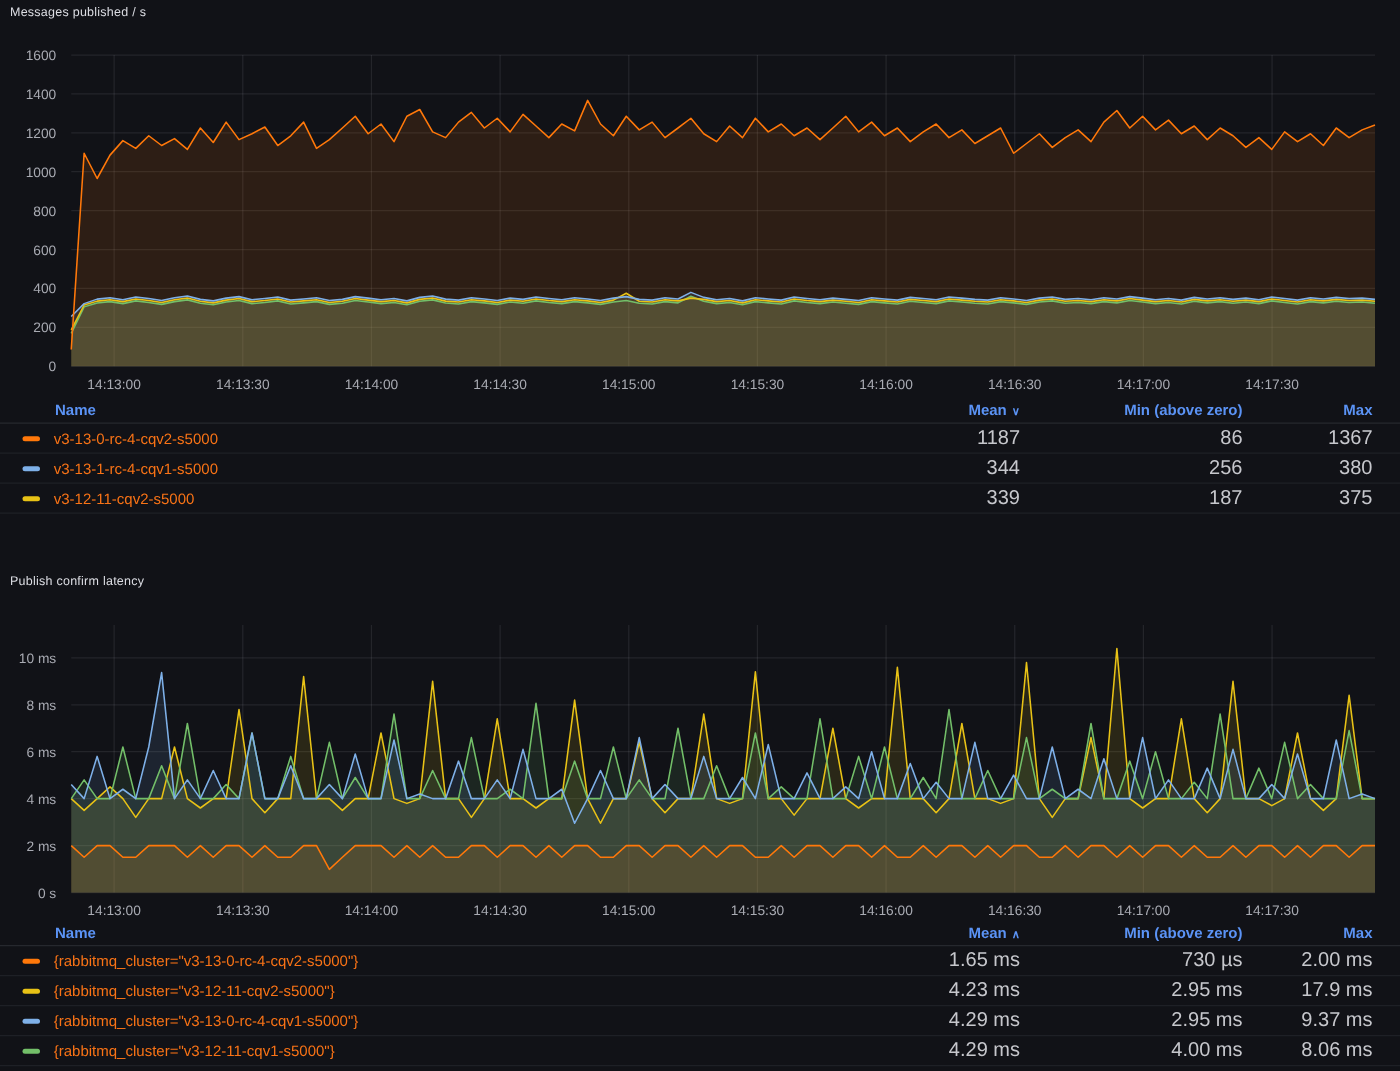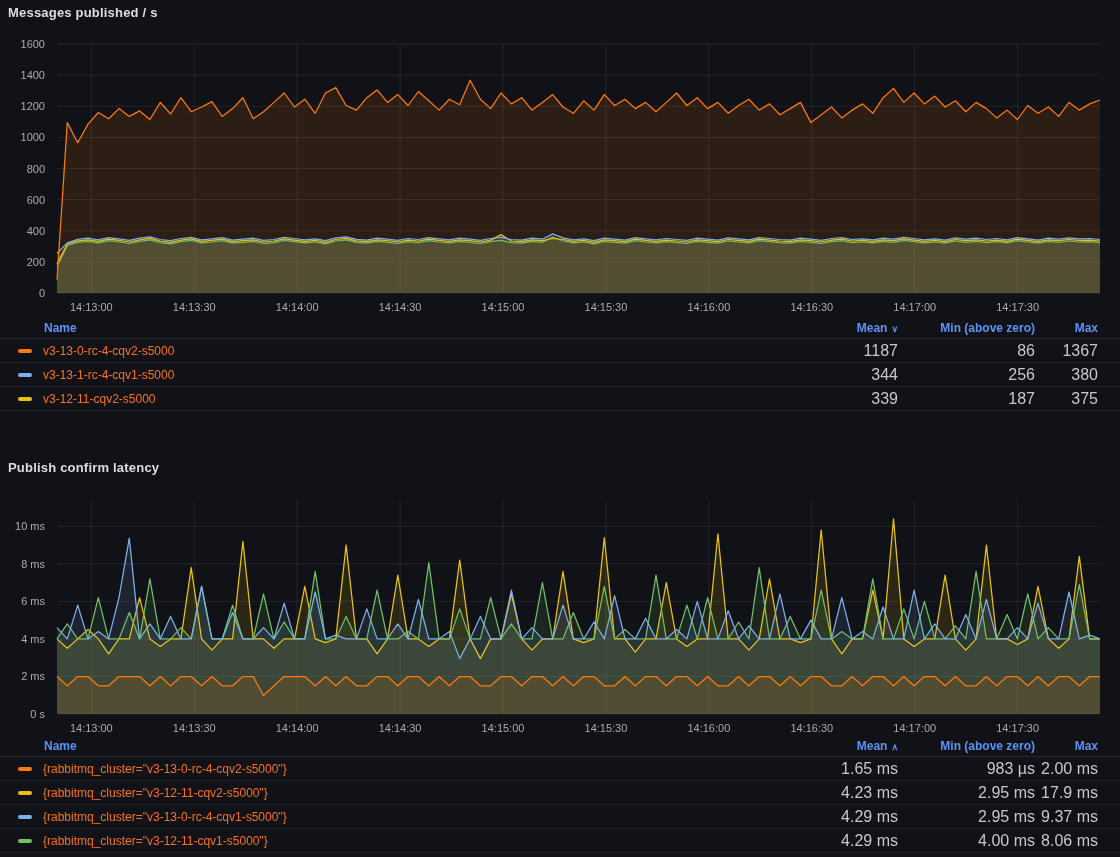--- a/index.html
+++ b/index.html
@@ -3,34 +3,34 @@
 <meta charset="utf-8">
 <style>
   * { box-sizing: border-box; }
   html,body { margin:0; padding:0; }
   body {
     width:1120px; height:857px; position:relative; overflow:hidden;
     background:#111217; color:#d8d9dc;
     font-family:"Liberation Sans", sans-serif;
   }
   .panel-title {
-    position:absolute; left:8px; font-size:13px; font-weight:700;
+    position:absolute; left:8px; font-size:10px; font-weight:400;
     color:#dcdde3; letter-spacing:.2px; cursor:pointer;
   }
   #title-0 { top:5px; }
   #title-1 { top:460px; }
   svg.chart { position:absolute; left:0; display:block; }
   #chart-0 { top:30px; }
   #chart-1 { top:488px; }
   .ltable { position:absolute; left:0; right:0; }
   #table-0 { top:318px; }
   #table-1 { top:736px; }
   .thead, .trow {
     display:grid; grid-template-columns:1fr 160px 137px 63px;
-    align-items:center; padding:0 22px 0 18px;
+    align-items:center; padding:0 22px 0 18px;gap:41px;
   }
   .thead { height:21px; border-bottom:1px solid #26282e; }
   .trow  { height:24px; border-bottom:1px solid #1e2026; }
   .th {
     color:#5b93f5; font-size:12px; font-weight:700; text-align:right;
     cursor:pointer; white-space:nowrap;
   }
   .th.hname { text-align:left; padding-left:26px; }
   .caret { font-size:9px; margin-left:4px; color:#5b93f5; }
   .ncell { display:flex; align-items:center; min-width:0; }
@@ -182,21 +182,21 @@
       <div class="th">Mean<span class="caret">∧</span></div>
       <div class="th">Min (above zero)</div>
       <div class="th">Max</div>
     </div>
     <div class="trow">
       <div class="ncell">
         <span class="swatch" style="background: rgb(255, 120, 10);"></span>
         <span class="tname">{rabbitmq_cluster="v3-13-0-rc-4-cqv2-s5000"}</span>
       </div>
       <div class="num">1.65 ms</div>
-      <div class="num">983 µs</div>
+      <div class="num">730 µs</div>
       <div class="num">2.00 ms</div>
     </div>
     <div class="trow">
       <div class="ncell">
         <span class="swatch" style="background: rgb(232, 194, 22);"></span>
         <span class="tname">{rabbitmq_cluster="v3-12-11-cqv2-s5000"}</span>
       </div>
       <div class="num">4.23 ms</div>
       <div class="num">2.95 ms</div>
       <div class="num">17.9 ms</div>

